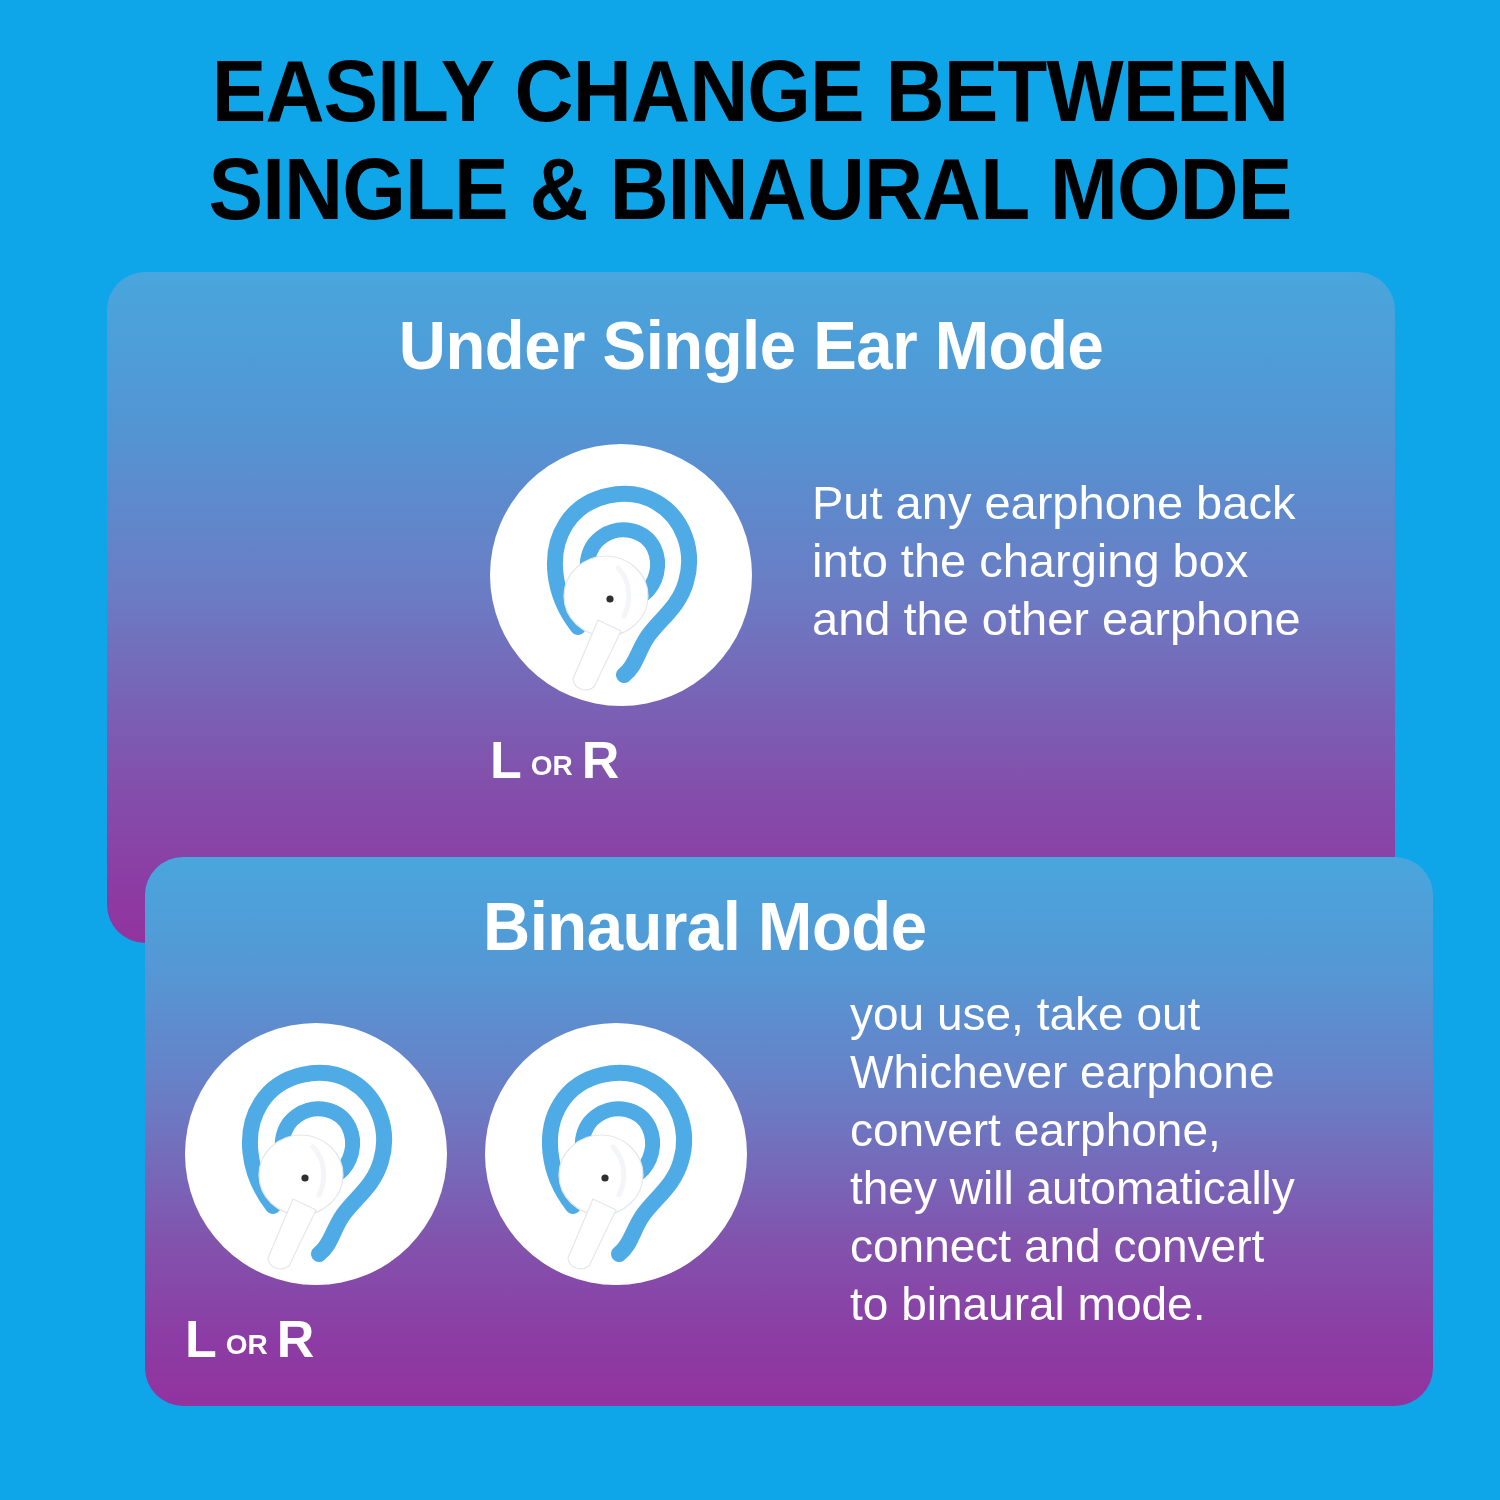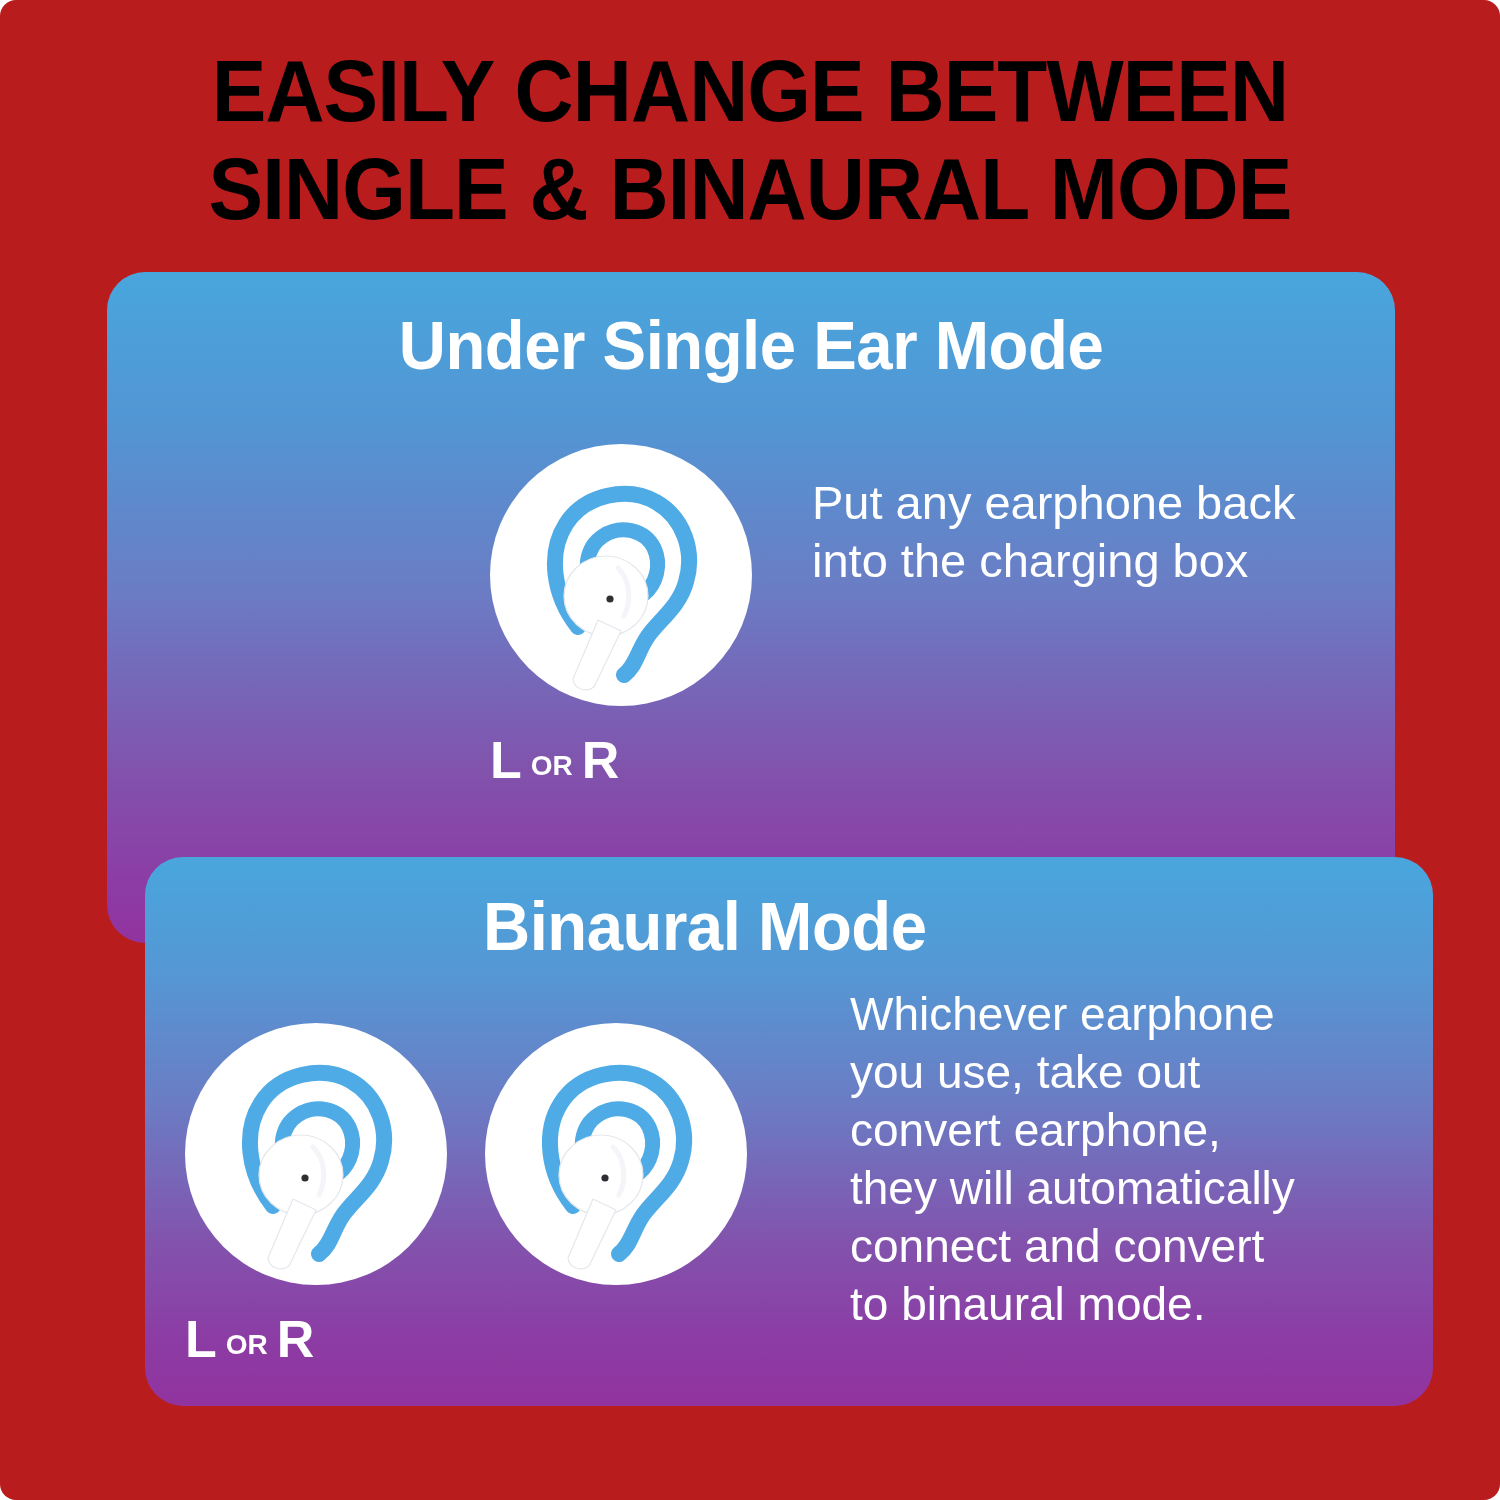--- a/index.html
+++ b/index.html
@@ -12,22 +12,21 @@
     height: 1500px;
     font-family: "Liberation Sans", sans-serif;
     -webkit-font-smoothing: antialiased;
     overflow: hidden;
   }
 
   .page {
     position: relative;
     width: 1500px;
     height: 1500px;
-    background: #b91c1c;
-    border-radius: 16px;
+    background: #0ea5e9;
   }
 
   
   .headline {
     position: absolute;
     left: 0;
     top: 42px;
     width: 1500px;
     text-align: center;
     color: #000000;
@@ -202,20 +201,21 @@
       </svg>
     </div>
 
     <div class="lor lor-single">
       <span class="big">L</span><span class="small">OR</span><span class="big">R</span>
     </div>
 
     <div class="card-body body-single">
       <div>Put any earphone back</div>
       <div>into the charging box</div>
+      <div>and the other earphone</div>
     </div>
   </div>
 
   <div class="card card-binaural">
 
     <div class="card-title title-binaural">Binaural Mode</div>
 
     <div class="ear-disc disc-left">
       <svg viewBox="0 0 262 262" xmlns="http://www.w3.org/2000/svg" aria-hidden="true">
         <path d="M88 183
@@ -254,22 +254,22 @@
         <path d="M128 124 C 140 136, 142 156, 134 172" fill="none" stroke="#f3f5f8" stroke-width="5" stroke-linecap="round"></path>
         <circle cx="120" cy="155" r="3.6" fill="#2e2e33"></circle>
       </svg>
     </div>
 
     <div class="lor lor-binaural">
       <span class="big">L</span><span class="small">OR</span><span class="big">R</span>
     </div>
 
     <div class="card-body body-binaural">
+      <div>you use, take out</div>
       <div>Whichever earphone</div>
-      <div>you use, take out</div>
       <div>convert earphone,</div>
       <div>they will automatically</div>
       <div>connect and convert</div>
       <div>to binaural mode.</div>
     </div>
   </div>
 
 </div>
 
 </body></html>

